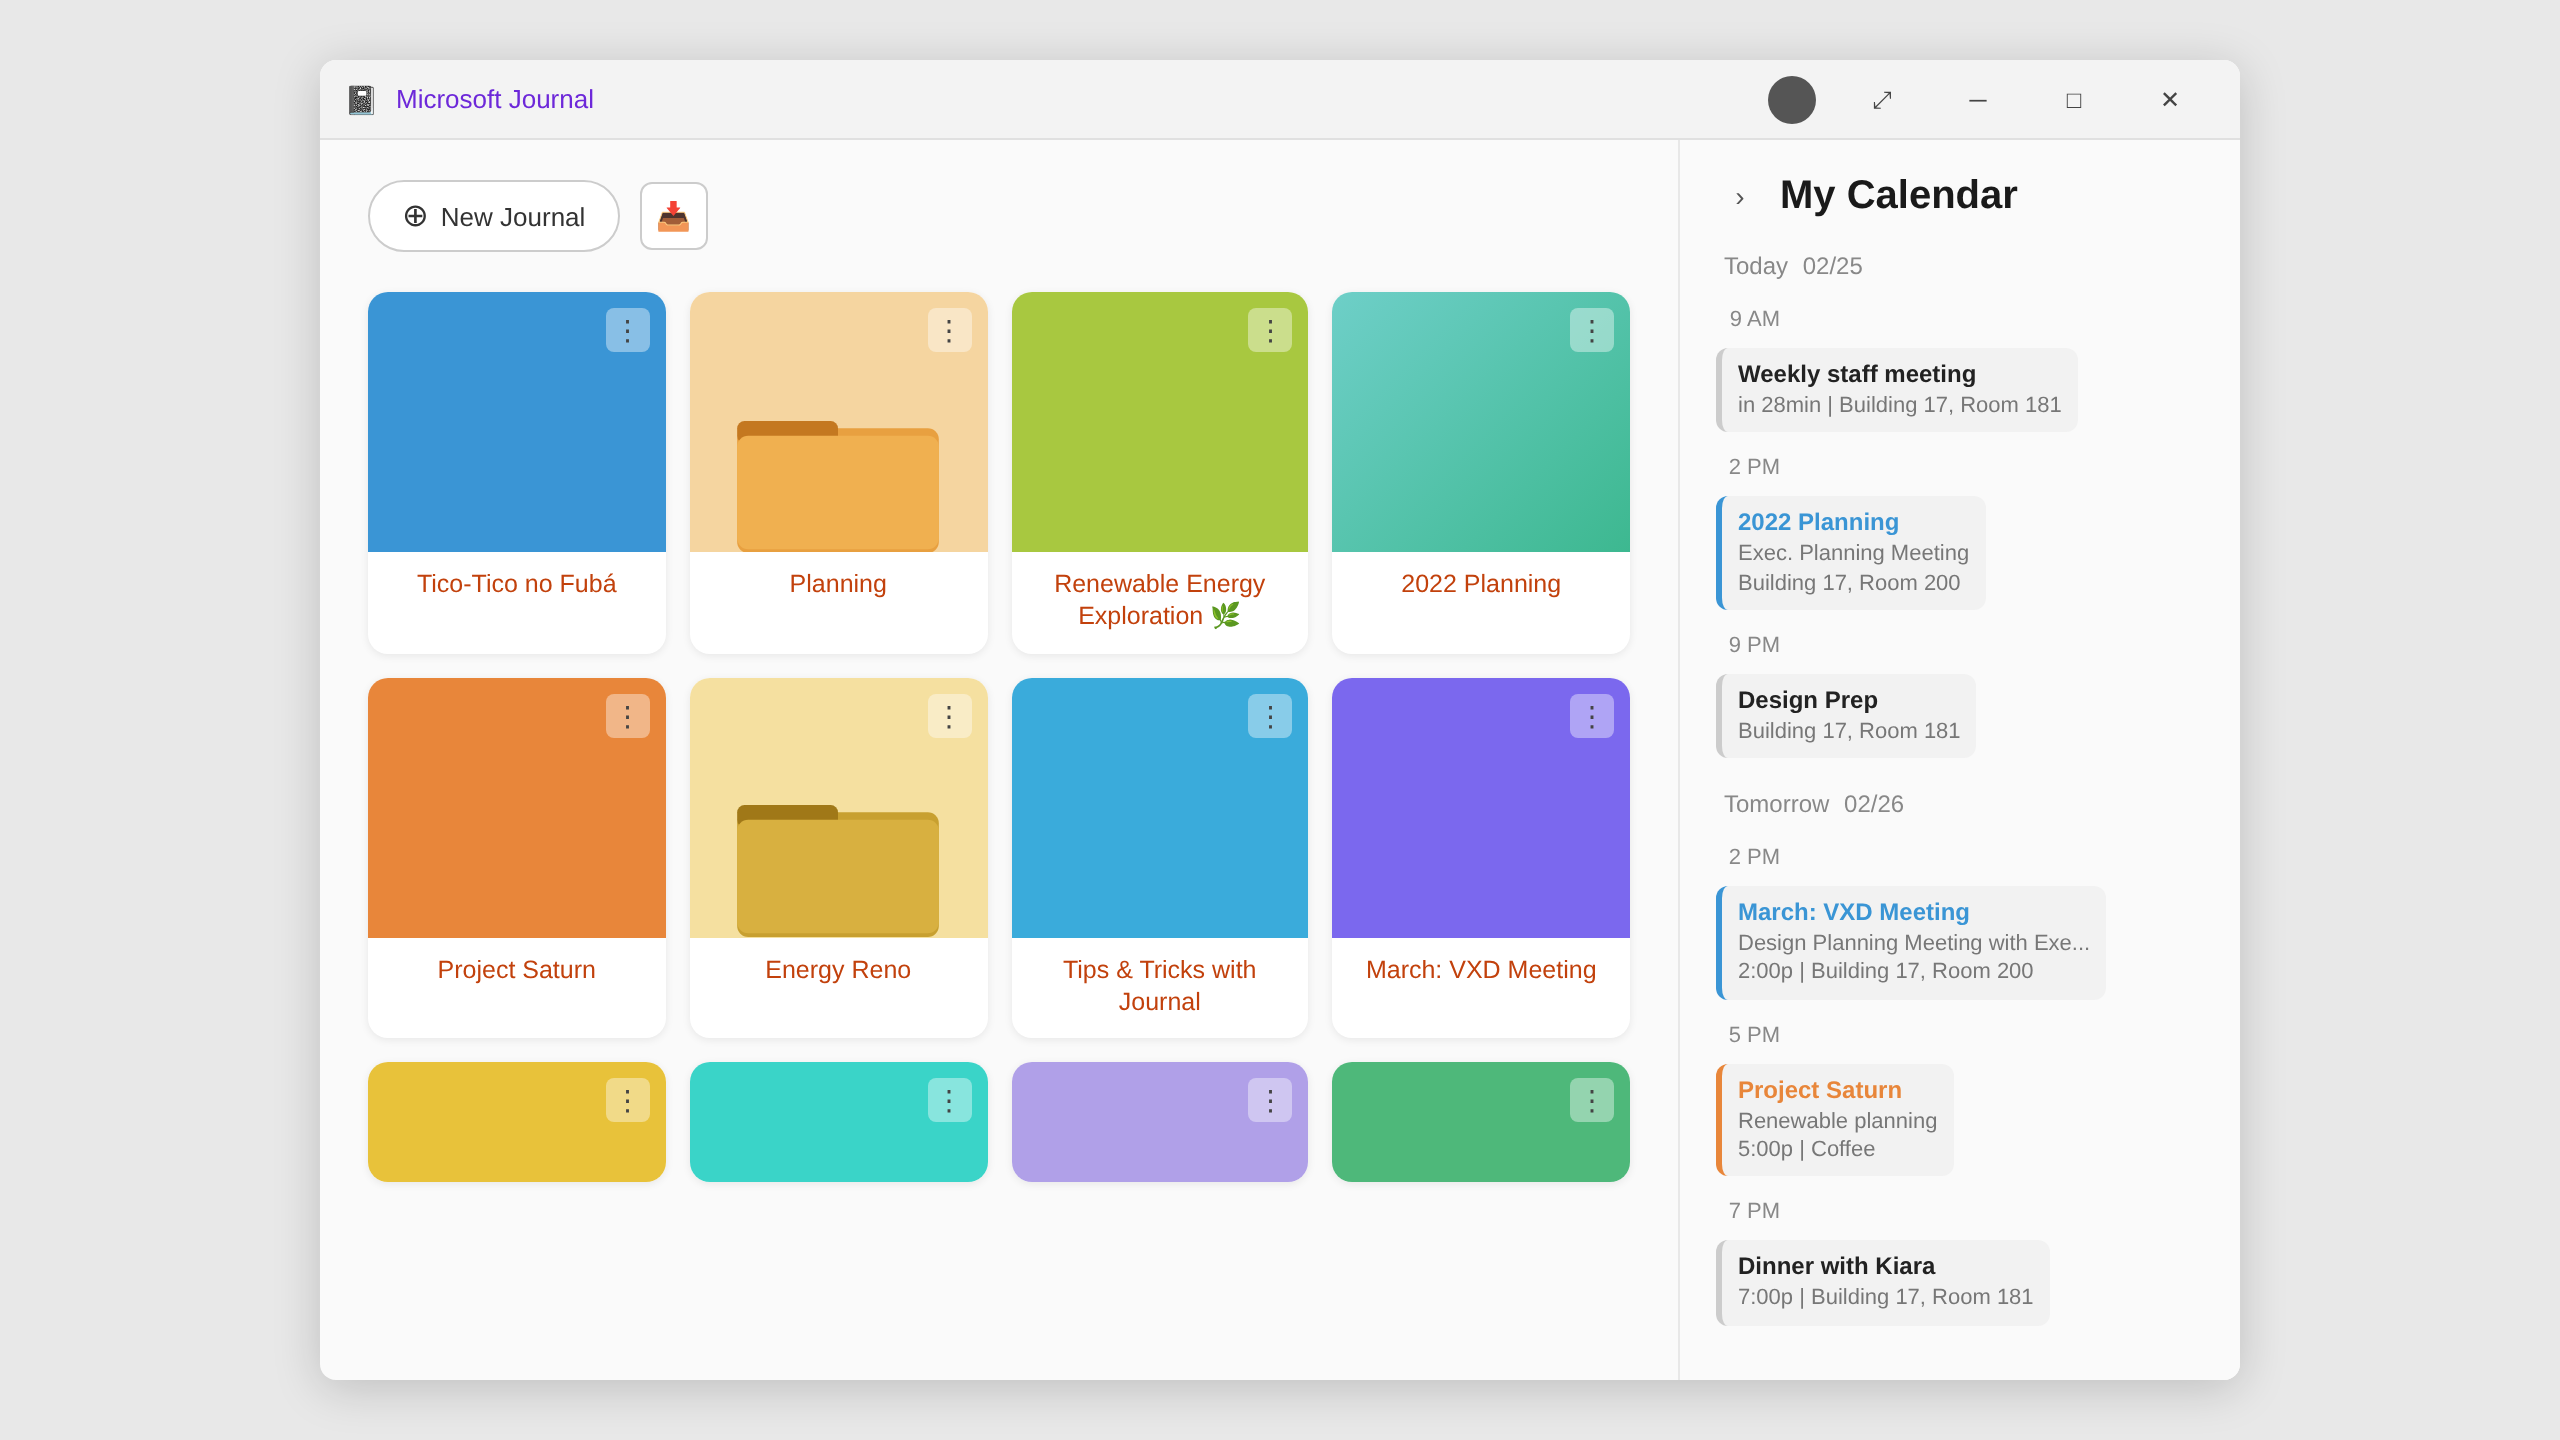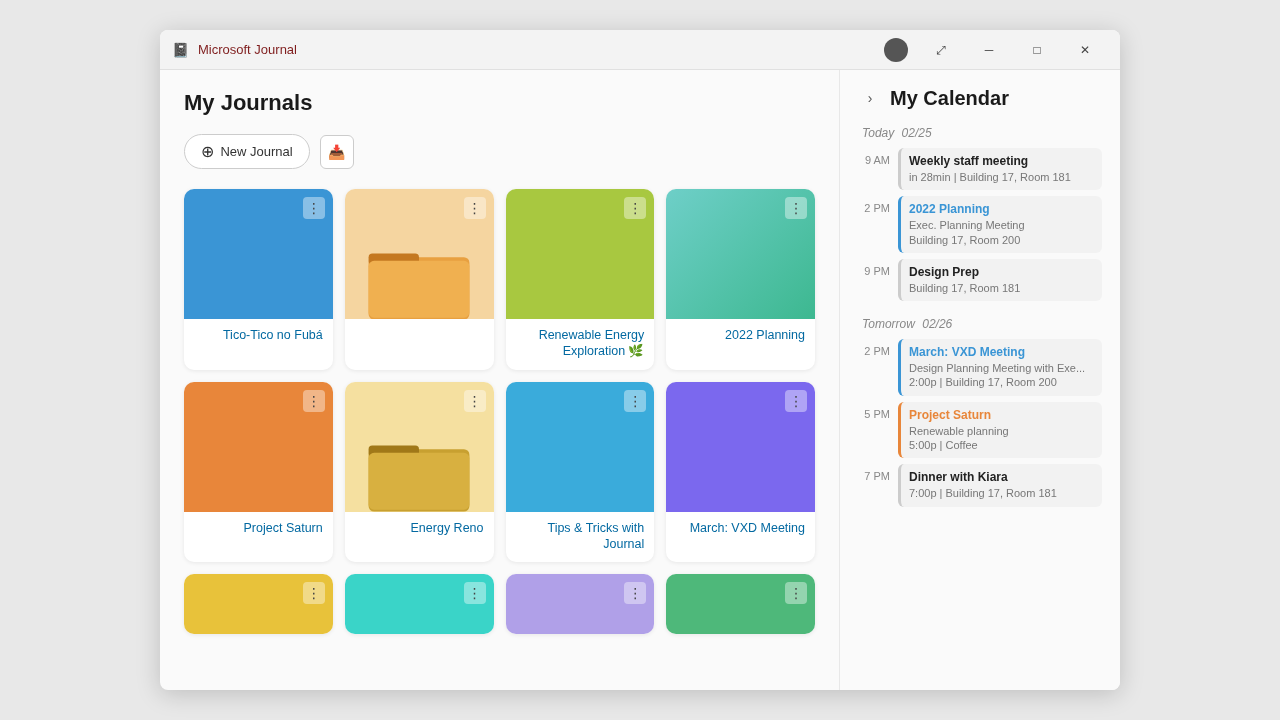--- a/index.html
+++ b/index.html
@@ -35,21 +35,21 @@
       height: 18px;
       margin-right: 8px;
       color: #555;
       font-size: 14px;
       display: flex;
       align-items: center;
       justify-content: center;
     }
     .titlebar-title {
       font-size: 13px;
-      color: #7f1d1d;
+      color: #6d28d9;
       flex: 1;
     }
     .titlebar-controls {
       display: flex;
       gap: 2px;
       align-items: center;
     }
     .avatar-circle {
       width: 24px;
       height: 24px;
@@ -137,22 +137,22 @@
       position: relative;
       display: flex;
       align-items: flex-start;
       justify-content: flex-end;
       padding: 8px;
     }
     .journal-card-label {
       padding: 8px 10px 10px;
       font-size: 12.5px;
       font-weight: 500;
-      color: #0369a1;
-      text-align: right;
+      color: #c2410c;
+      text-align: center;
       line-height: 1.3;
     }
     .card-menu-btn {
       width: 22px;
       height: 22px;
       display: flex;
       align-items: center;
       justify-content: center;
       border-radius: 4px;
       background: rgba(255,255,255,0.4);
@@ -192,28 +192,28 @@
       font-size: 20px;
       font-weight: 600;
       color: #1a1a1a;
     }
     .day-section { margin-bottom: 16px; }
     .day-header {
       font-size: 12px;
       color: #666;
       margin-bottom: 8px;
       font-weight: 500;
-      font-style: italic;
     }
     .day-header span { font-weight: 400; margin-left: 4px; color: #888; }
     .time-slot {
       display: flex;
       gap: 8px;
       margin-bottom: 6px;
       align-items: flex-start;
+      flex-direction: column;
     }
     .time-label {
       font-size: 11px;
       color: #888;
       min-width: 32px;
       padding-top: 6px;
       text-align: right;
     }
     .event-card {
       flex: 1;
@@ -257,21 +257,20 @@
       <button class="title-ctrl-btn">⤢</button>
       <button class="title-ctrl-btn">─</button>
       <button class="title-ctrl-btn">□</button>
       <button class="title-ctrl-btn close">✕</button>
     </div>
   </div>
 
   <div class="content">
 
     <div class="main-panel">
-      <h1 class="page-title">My Journals</h1>
 
       <div class="toolbar">
         <button class="new-journal-btn">
           <span style="font-size:16px;">⊕</span>
           <span>New Journal</span>
         </button>
         <div class="import-btn">
           <span>📥</span>
         </div>
       </div>
@@ -287,20 +286,21 @@
 
         <div class="journal-card">
           <div class="journal-card-thumb folder-card-thumb" style="background:#f5d5a0;">
             <div class="card-menu-btn" style="position:absolute;top:8px;right:8px;">⋮</div>
             <svg viewBox="0 0 120 90" style="position:absolute;bottom:0;left:50%;transform:translateX(-50%);width:110px;">
               <rect x="5" y="22" width="110" height="68" rx="6" fill="#e8a040"></rect>
               <rect x="5" y="18" width="55" height="12" rx="4" fill="#c47820"></rect>
               <rect x="5" y="26" width="110" height="62" rx="6" fill="#f0b050"></rect>
             </svg>
           </div>
+          <div class="journal-card-label">Planning</div>
         </div>
 
         <div class="journal-card">
           <div class="journal-card-thumb" style="background:#a8c840;">
             <div class="card-menu-btn">⋮</div>
           </div>
           <div class="journal-card-label">Renewable Energy Exploration 🌿</div>
         </div>
 
         <div class="journal-card">

